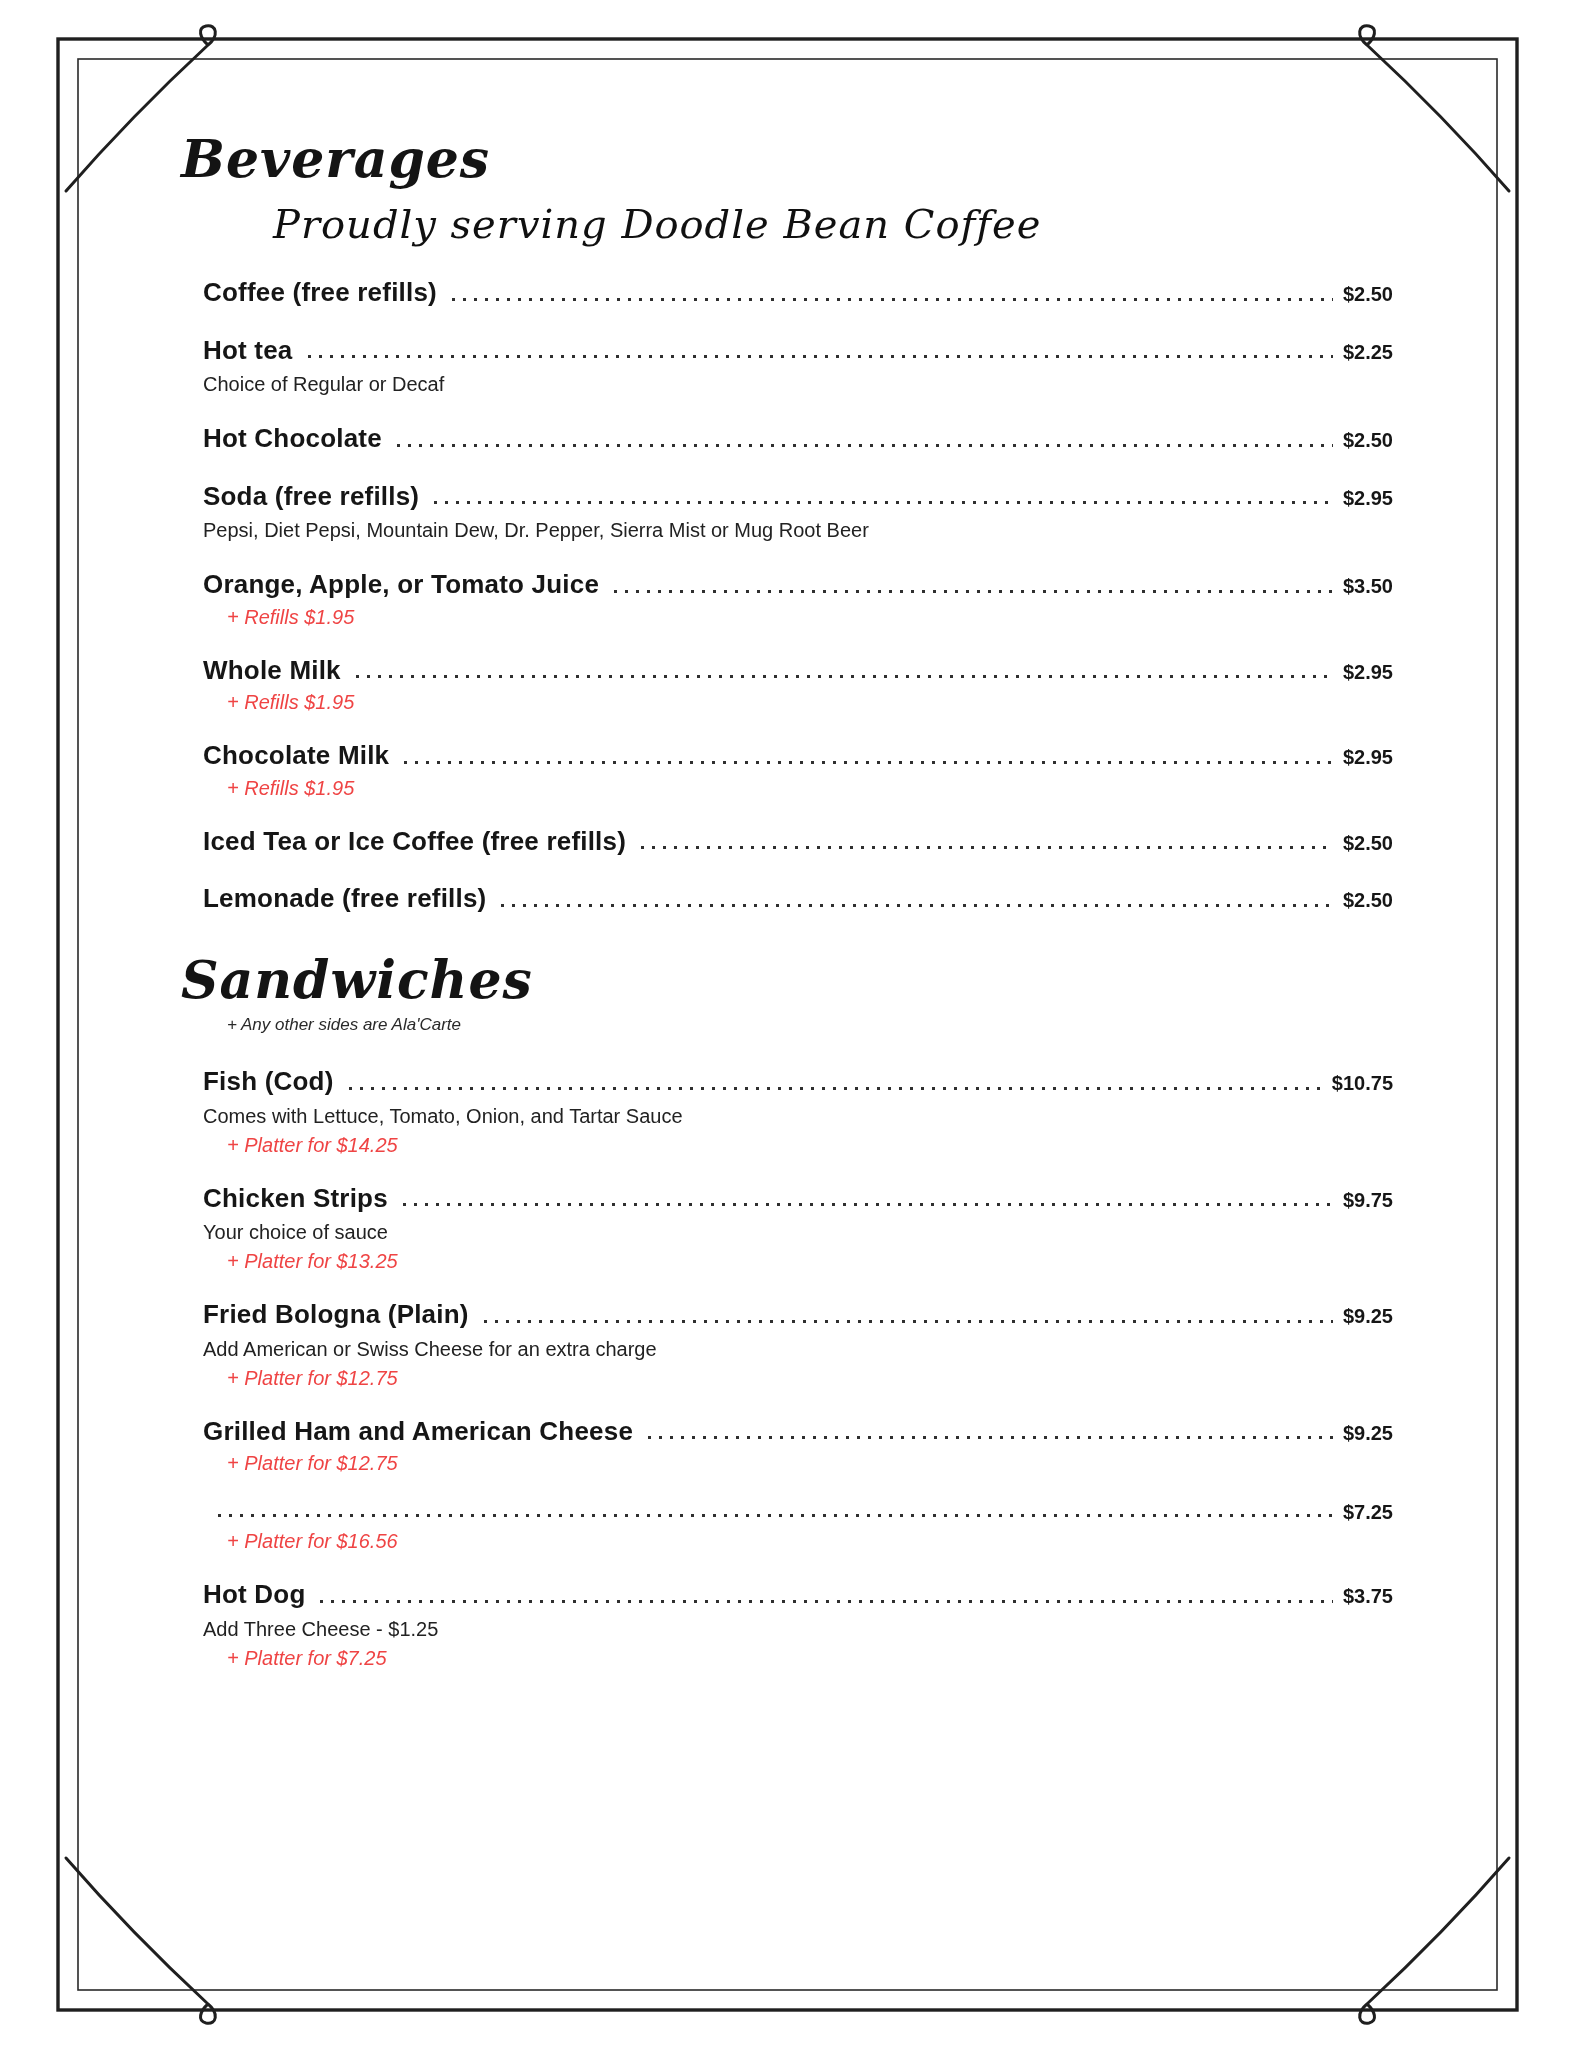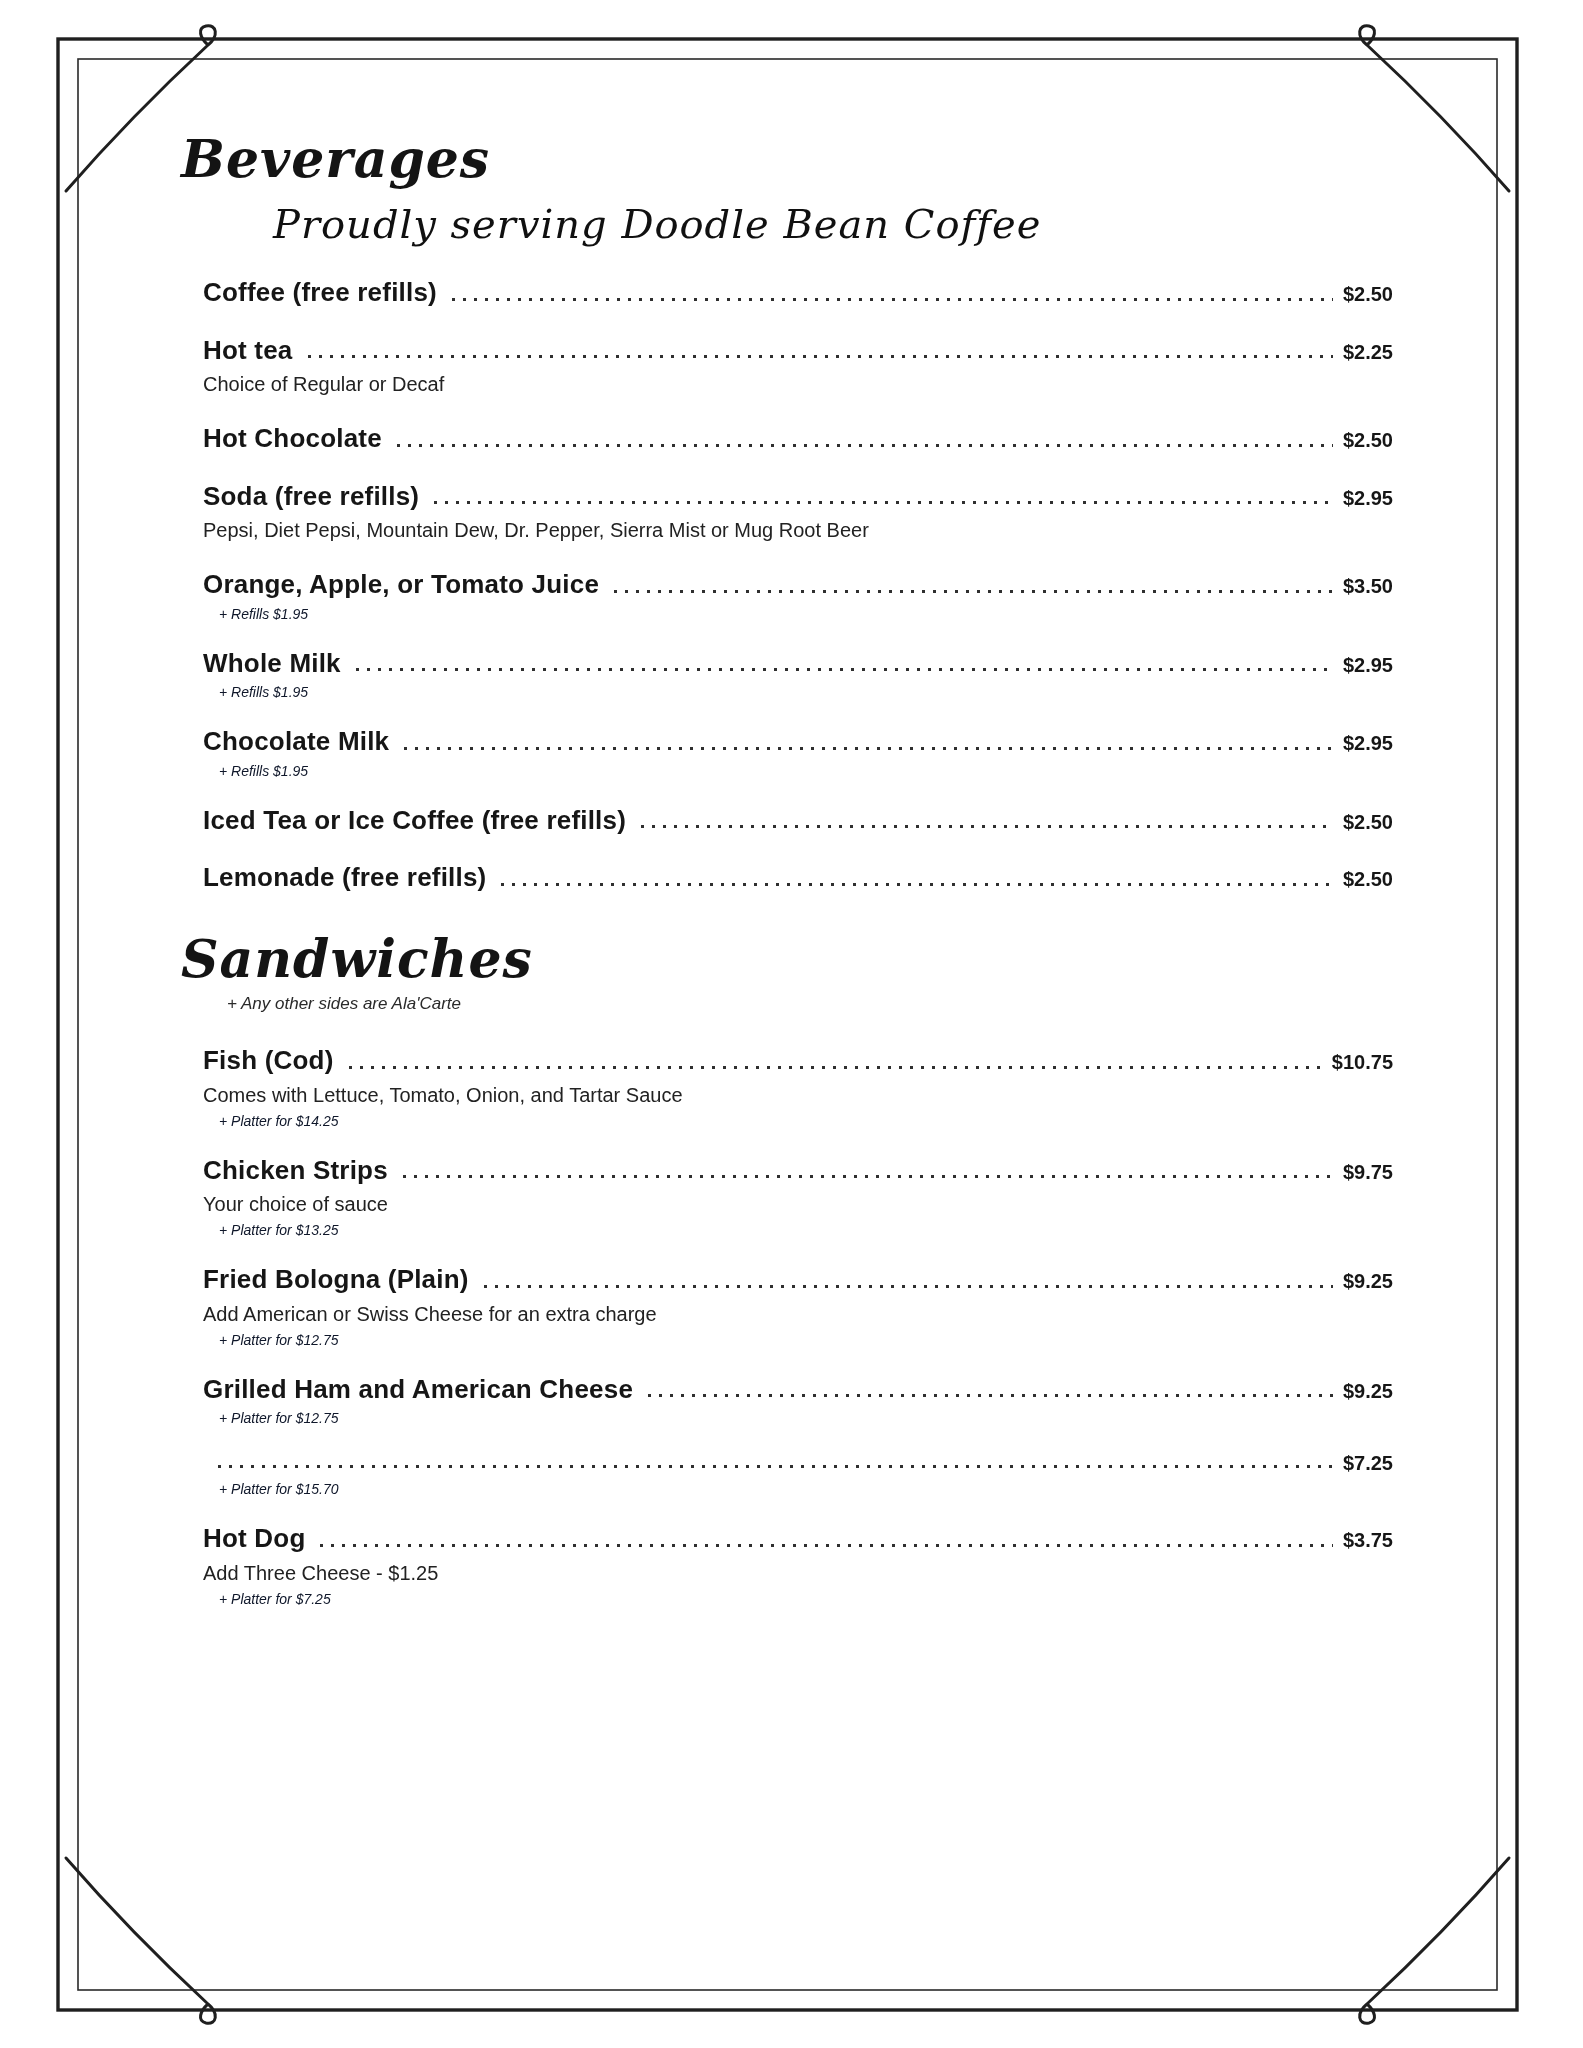--- a/index.html
+++ b/index.html
@@ -77,24 +77,24 @@
     margin:0 10px 7px 14px;
     background:radial-gradient(circle at 2.5px 2.5px,#2f2f2f 1.55px,rgba(0,0,0,0) 1.95px) left bottom/11px 5px repeat-x;
   }
   .item-desc{
     font-size:20px;
     line-height:1.3;
     margin-top:5px;
     color:#222222;
   }
   .item-note{
-    font-size:14px;
-    font-style:italic;
-    margin:5px 0 0 16px;
-    color:#0f172a;
+    font-size:20px;
+    font-style:italic;
+    margin:5px 0 0 24px;
+    color:#ef4444;
   }
 </style>
 </head>
 <body>
 
 <div class="page">
 
   <svg class="frame-svg" viewBox="0 0 1583 2048" xmlns="http://www.w3.org/2000/svg">
     <defs>
       <path id="corner-swash" d="M 8 152 C 48 106, 96 56, 150 6 C 161 -3, 159 -15, 148 -13 C 139 -11, 142 -1, 150 6" fill="none" stroke="#1f1f1f" stroke-width="3" stroke-linecap="round"></path>
@@ -246,21 +246,21 @@
     <div class="item-note">+ Platter for $12.75</div>
   </div>
 
 
   <div class="menu-item">
     <div class="item-row">
       <span class="leader"></span>
       <span class="item-price">$7.25</span>
     </div>
 
-    <div class="item-note">+ Platter for $15.70</div>
+    <div class="item-note">+ Platter for $16.56</div>
   </div>
 
   <div class="menu-item">
     <div class="item-row">
       <span class="item-name">Hot Dog</span>
       <span class="leader"></span>
       <span class="item-price">$3.75</span>
     </div>
     <div class="item-desc">Add Three Cheese - $1.25</div>
     <div class="item-note">+ Platter for $7.25</div>

